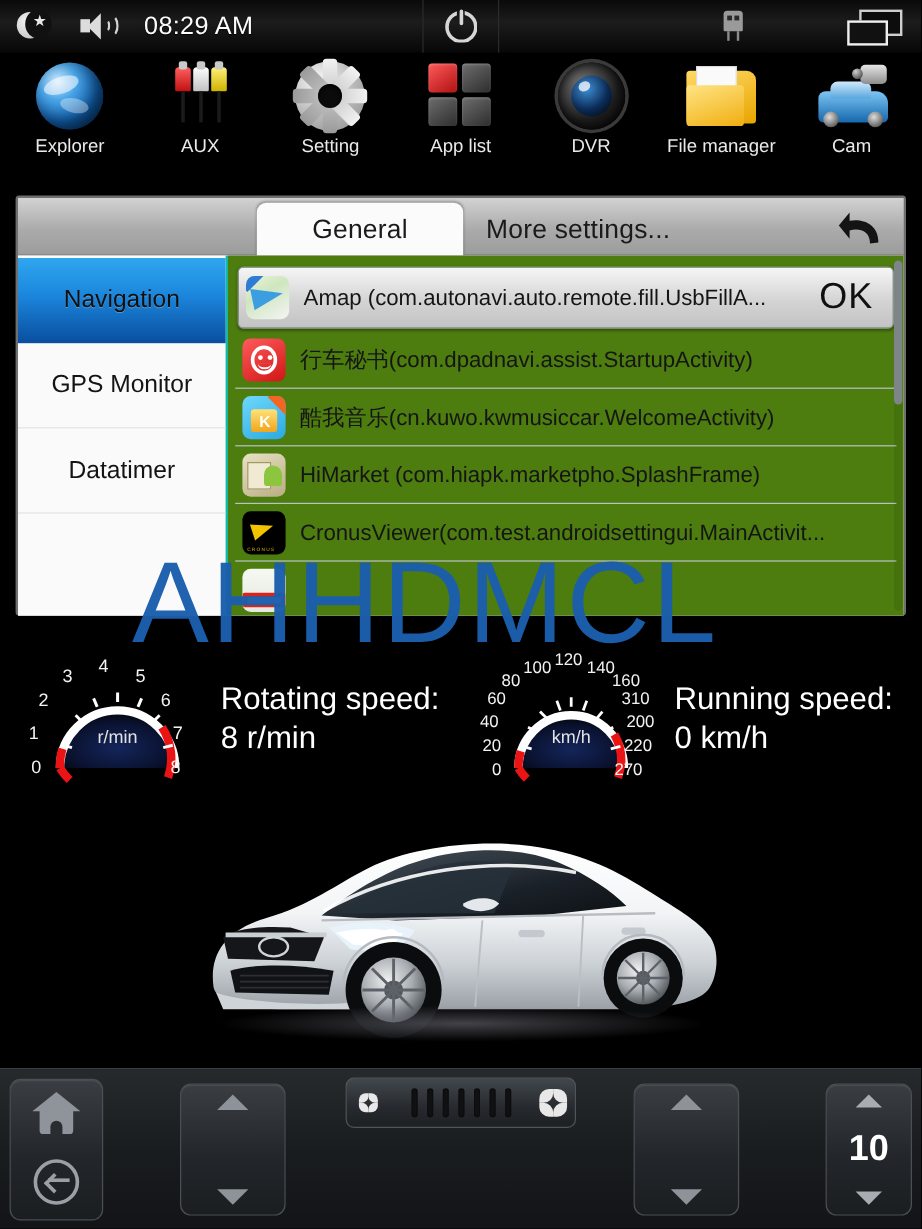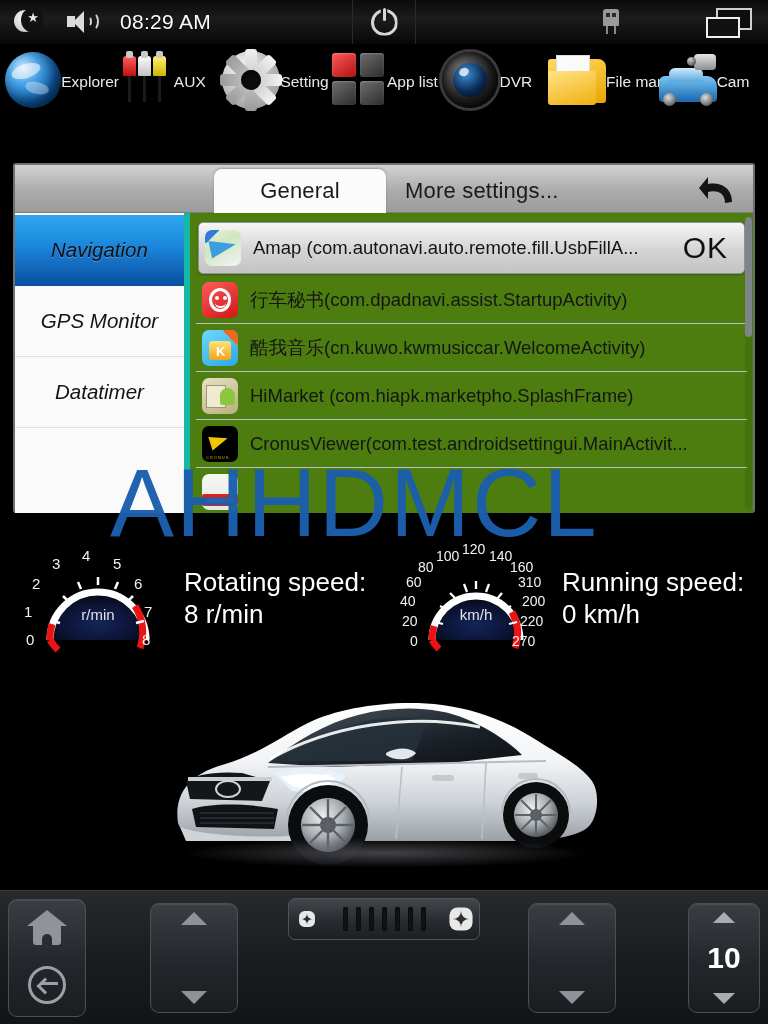--- a/index.html
+++ b/index.html
@@ -82,21 +82,21 @@
     border:2px solid #f0f0f0; background:#111;
   }
 
   
   .dock {
     position:absolute; left:0; top:44px; width:768px; height:112px;
     background:#000; display:flex; align-items:flex-start; justify-content:space-around;
     padding:0 4px;
   }
   .dock-item {
-    width:106px; display:flex; align-items:center;
+    width:106px; display:flex; flex-direction:column; align-items:center;
     padding-top:6px; cursor:pointer;
   }
   .dock-ico { width:60px; height:60px; position:relative; }
   .dock-label {
     margin-top:4px; color:#e9e9e9; font-size:15.5px; white-space:nowrap;
     text-shadow:0 1px 2px #000;
   }
   
   .ic-globe {
     width:56px;height:56px;border-radius:50%;margin:2px auto;
@@ -192,22 +192,22 @@
   }
   .tab.idle { left:380px; width:260px; justify-content:flex-start; padding-left:10px;text-align:right; }
   .backbtn {
     position:absolute; right:12px; top:5px; width:46px; height:40px; cursor:pointer;
     display:flex; align-items:center; justify-content:center;
   }
   .backbtn svg { width:40px; height:36px; }
 
   .dlgbody { position:relative; height:300px; background:#f4f4f4; display:flex; }
   .sidelist {
-    width:175px; background:#fafafa; border-right:6px solid #14b8a6;
-    flex-shrink:0; padding-top:2px;font-style:italic;
+    width:175px; background:#fafafa; border-right:2px solid #14b8a6;
+    flex-shrink:0; padding-top:2px;
   }
   .side-item {
     height:71px; display:flex; align-items:center; justify-content:center;
     font-size:20.5px; color:#141414; border-bottom:1px solid #e3e3e3; cursor:pointer;
   }
   .side-item.sel {
     background:linear-gradient(180deg,#2fa6ef 0%,#1b86dc 45%,#0a4fa0 100%);
     color:#101010; border-bottom:1px solid #0a4fa0;
     text-shadow:0 1px 0 rgba(255,255,255,.25);
   }

